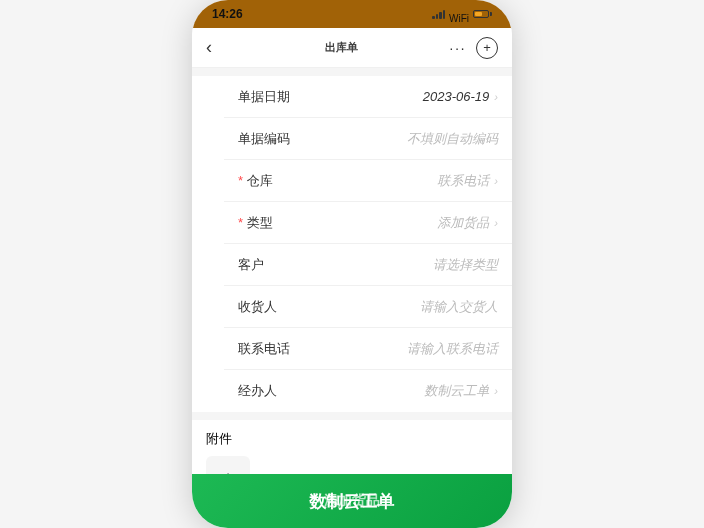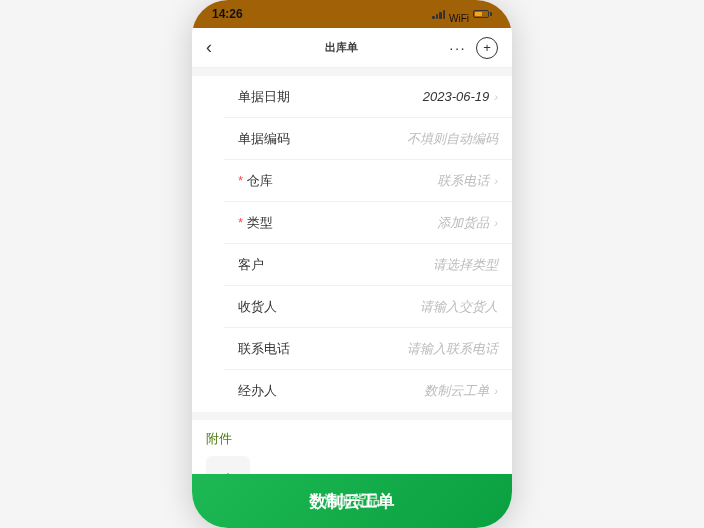--- a/index.html
+++ b/index.html
@@ -151,21 +151,21 @@
     }
 
     
     .attachment-section {
       background: #fff;
       margin-top: 8px;
       padding: 10px 14px;
     }
     .attachment-label {
       font-size: 13px;
-      color: #4d7c0f;
+      color: #000000;
       margin-bottom: 8px;
     }
     .attachment-add-btn {
       width: 44px;
       height: 44px;
       background: #f5f5f5;
       border-radius: 6px;
       display: flex;
       align-items: center;
       justify-content: center;

